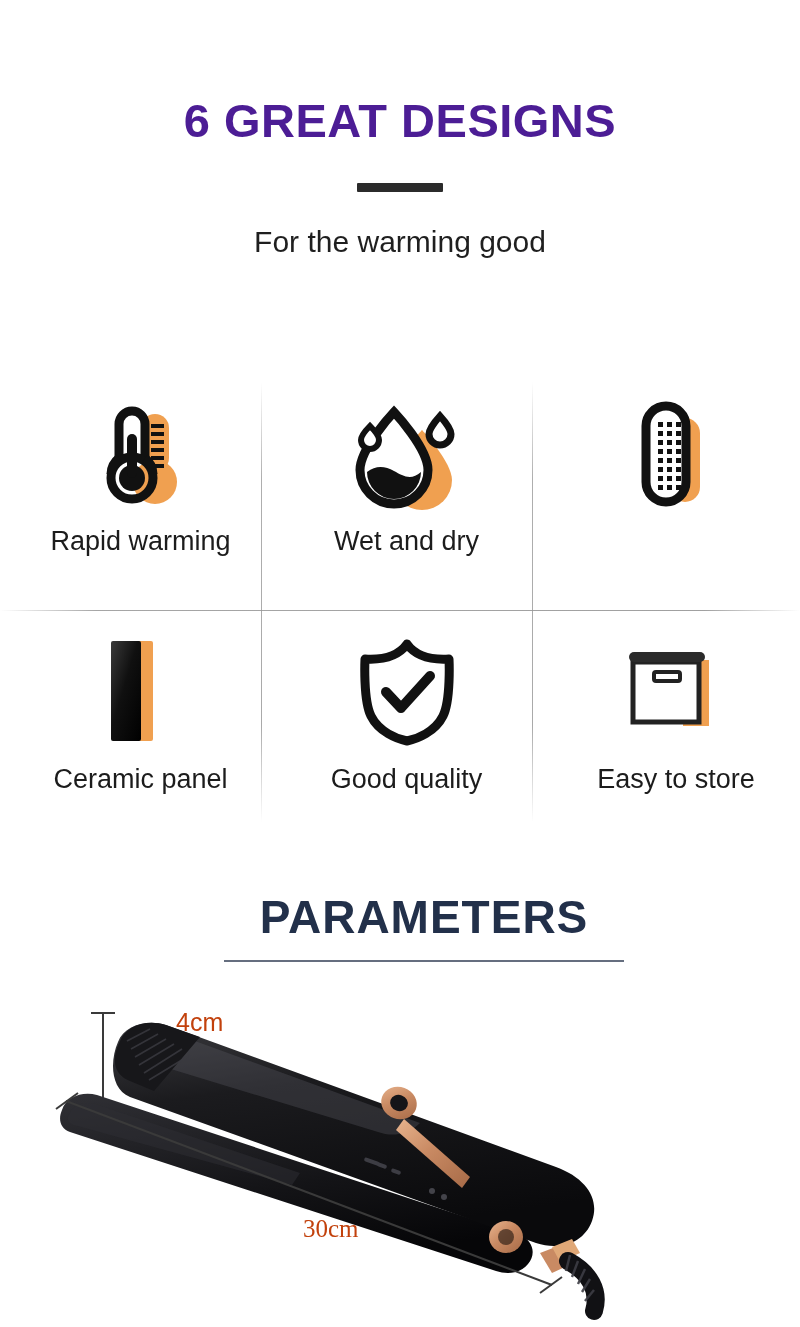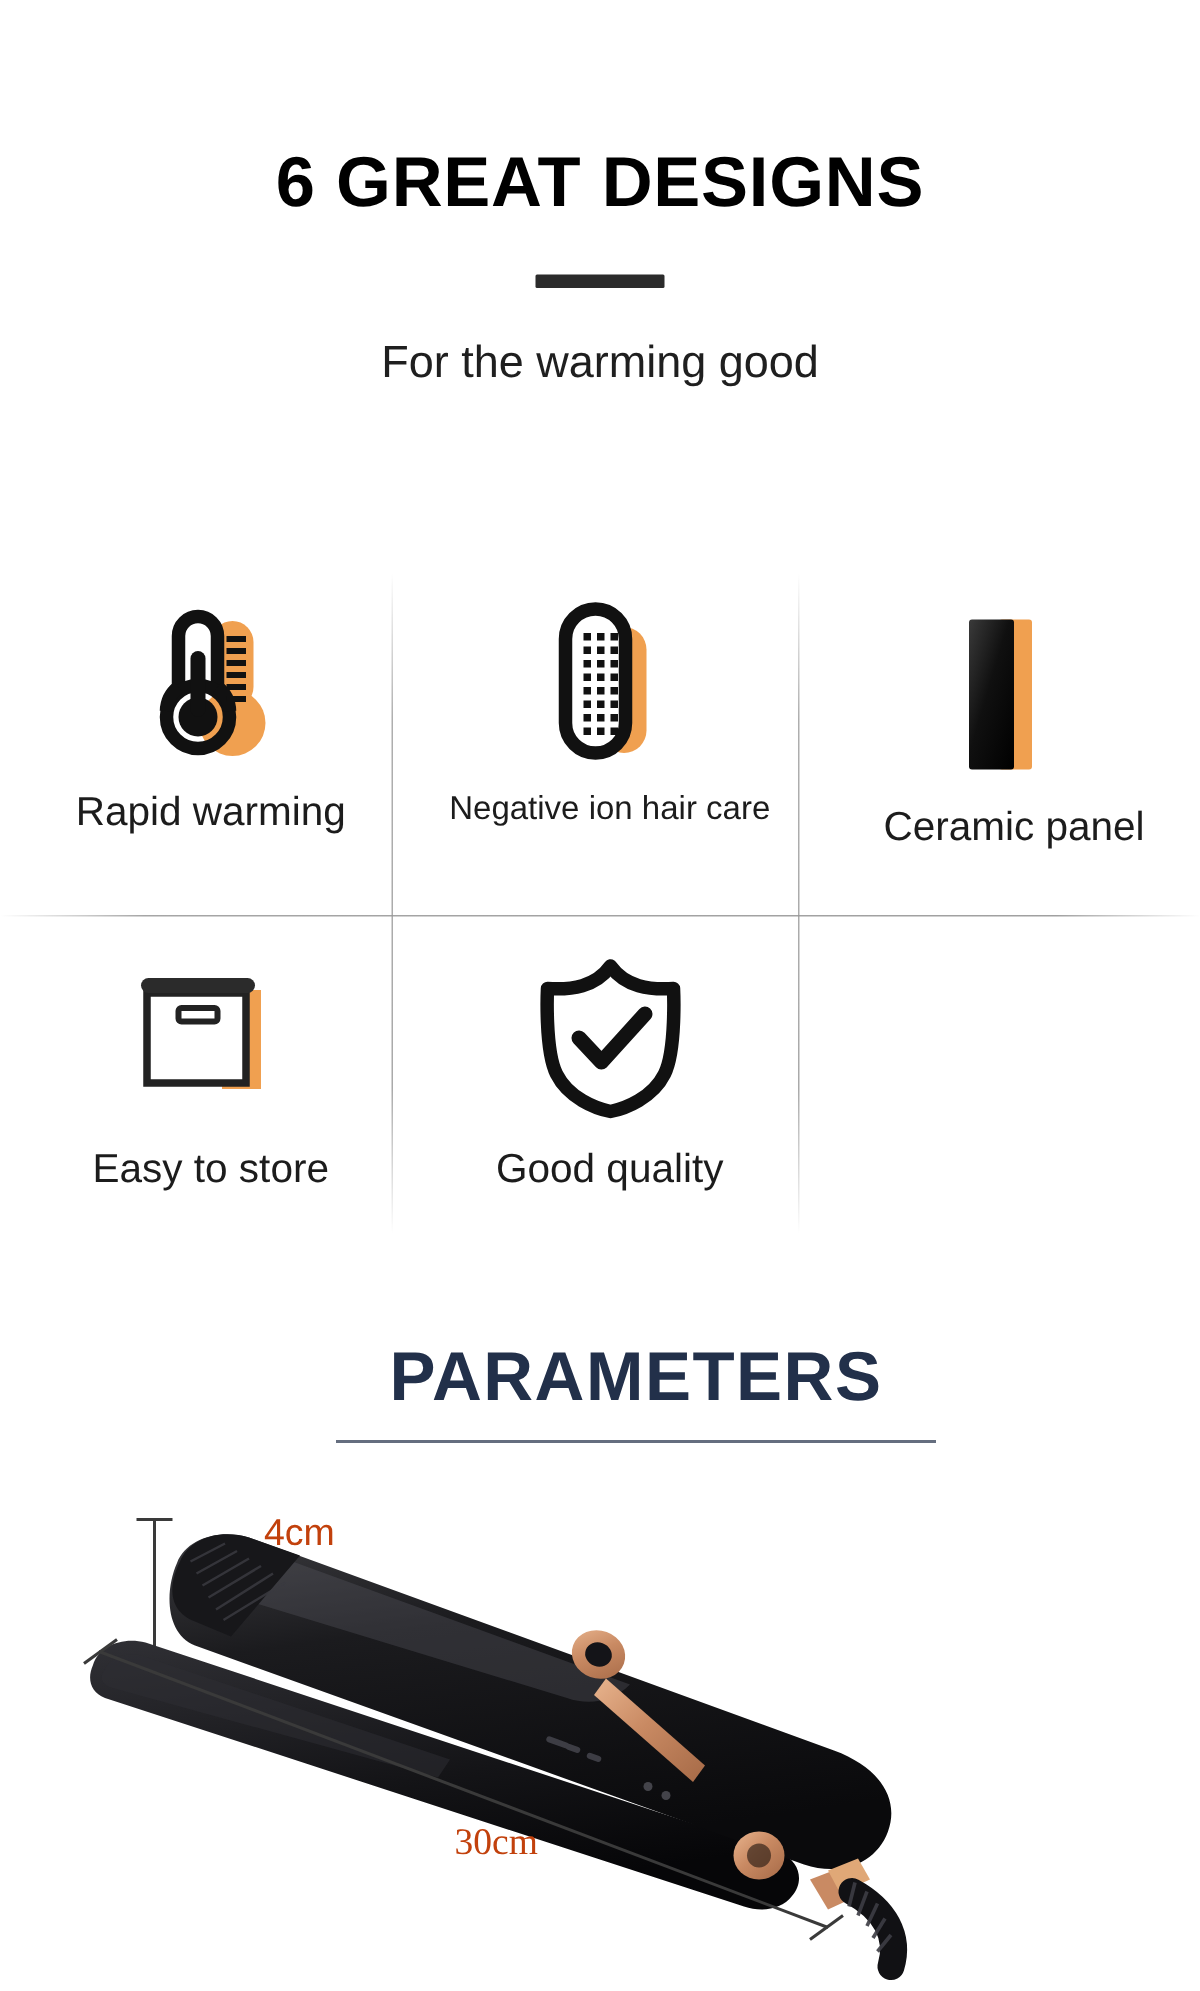--- a/index.html
+++ b/index.html
@@ -10,21 +10,21 @@
     color:#1a1a1a;
     overflow:hidden;
     position:relative;
   }
   .page{width:800px;height:1327px;position:relative;}
 
   
   .hero{padding-top:96px;text-align:center;}
   .hero-title{
     font-size:47px;font-weight:bold;letter-spacing:0.5px;
-    color:#000000;line-height:1.05;text-align:center;
+    color:#4c1d95;line-height:1.05;text-align:center;
   }
   .hero-rule{
     width:86px;height:9px;background:#2b2b2b;
     margin:38px auto 0 auto;border-radius:1px;
   }
   .hero-sub{
     margin-top:33px;font-size:30px;color:#1f1f1f;font-weight:normal;
   }
 
   
@@ -130,20 +130,37 @@
               <rect x="62" y="40" width="13" height="4"></rect>
               <rect x="62" y="48" width="13" height="4"></rect>
               <rect x="62" y="56" width="13" height="4"></rect>
               <rect x="62" y="64" width="13" height="4"></rect>
             </g>
           </svg>
         </div>
         <div class="cell-label">Rapid warming</div>
       </div>
 
+      <div class="cell r1">
+        <div class="icon-wrap">
+          <svg width="118" height="112" viewBox="0 0 118 112">
+
+            <path d="M74 30 C74 30 104 62 104 80 A30 30 0 0 1 44 80 C44 62 74 30 74 30 Z" fill="#F0A050"></path>
+
+            <path d="M46 12 C46 12 80 48 80 70 A34 34 0 0 1 12 70 C12 48 46 12 46 12 Z" fill="#ffffff" stroke="#111111" stroke-width="9"></path>
+
+            <path d="M19 72 a27 27 0 0 0 54 0 c-10 9 -18 4 -27 -1 c-9 -5 -18 -6 -27 1 Z" fill="#111111"></path>
+
+            <path d="M22 26 c0 0 9 9 9 14 a9 9 0 0 1 -18 0 c0 -5 9 -14 9 -14 Z" fill="#ffffff" stroke="#111111" stroke-width="6"></path>
+
+            <path d="M92 16 c0 0 11 12 11 18 a11 11 0 0 1 -22 0 c0 -6 11 -18 11 -18 Z" fill="#ffffff" stroke="#111111" stroke-width="7"></path>
+          </svg>
+        </div>
+        <div class="cell-label">Wet and dry</div>
+      </div>
 
       <div class="cell r1">
         <div class="icon-wrap">
           <svg width="84" height="112" viewBox="0 0 84 112">
 
             <rect x="36" y="18" width="30" height="84" rx="15" fill="#F0A050"></rect>
 
             <rect x="12" y="6" width="40" height="96" rx="20" fill="#ffffff" stroke="#111111" stroke-width="9"></rect>
 
             <g fill="#111111">
@@ -167,21 +184,20 @@
                 <rect x="42" y="67" width="5" height="5"></rect>
               <rect x="24" y="76" width="5" height="5"></rect>
                 <rect x="33" y="76" width="5" height="5"></rect>
                 <rect x="42" y="76" width="5" height="5"></rect>
               <rect x="24" y="85" width="5" height="5"></rect>
                 <rect x="33" y="85" width="5" height="5"></rect>
                 <rect x="42" y="85" width="5" height="5"></rect>
             </g>
           </svg>
         </div>
-        <div class="cell-label small">Negative ion hair care</div>
       </div>
 
       <div class="cell r2">
         <div class="icon-wrap">
           <svg width="80" height="106" viewBox="0 0 80 106">
             <defs>
               <linearGradient id="gloss" x1="0" y1="0" x2="1" y2="1">
                 <stop offset="0%" stop-color="#3a3a3a"></stop>
                 <stop offset="45%" stop-color="#101010"></stop>
                 <stop offset="100%" stop-color="#000000"></stop>
@@ -189,43 +205,43 @@
             </defs>
             <rect x="30" y="2" width="22" height="100" rx="2" fill="#F0A050"></rect>
             <rect x="10" y="2" width="30" height="100" rx="2" fill="url(#gloss)"></rect>
           </svg>
         </div>
         <div class="cell-label">Ceramic panel</div>
       </div>
 
       <div class="cell r2">
         <div class="icon-wrap">
-          <svg width="110" height="92" viewBox="0 0 110 92">
-
-            <rect x="62" y="14" width="26" height="66" fill="#F0A050"></rect>
-
-            <rect x="12" y="16" width="66" height="60" fill="#ffffff" stroke="#222222" stroke-width="5"></rect>
-
-            <rect x="8" y="6" width="76" height="10" rx="5" fill="#2b2b2b"></rect>
-
-            <rect x="33" y="26" width="26" height="9" rx="2" fill="#ffffff" stroke="#222222" stroke-width="4"></rect>
-          </svg>
-        </div>
-        <div class="cell-label">Easy to store</div>
-      </div>
-
-      <div class="cell r2">
-        <div class="icon-wrap">
           <svg width="104" height="108" viewBox="0 0 104 108">
             <path d="M52 6 C62 20 78 22 94 21 C94 21 96 62 88 78 C80 94 62 101 52 103
                      C42 101 24 94 16 78 C8 62 10 21 10 21 C26 22 42 20 52 6 Z" fill="#ffffff" stroke="#111111" stroke-width="9" stroke-linejoin="round"></path>
             <path d="M31 54 L46 70 L75 38" fill="none" stroke="#111111" stroke-width="10" stroke-linecap="round" stroke-linejoin="round"></path>
           </svg>
         </div>
         <div class="cell-label">Good quality</div>
+      </div>
+
+      <div class="cell r2">
+        <div class="icon-wrap">
+          <svg width="110" height="92" viewBox="0 0 110 92">
+
+            <rect x="62" y="14" width="26" height="66" fill="#F0A050"></rect>
+
+            <rect x="12" y="16" width="66" height="60" fill="#ffffff" stroke="#222222" stroke-width="5"></rect>
+
+            <rect x="8" y="6" width="76" height="10" rx="5" fill="#2b2b2b"></rect>
+
+            <rect x="33" y="26" width="26" height="9" rx="2" fill="#ffffff" stroke="#222222" stroke-width="4"></rect>
+          </svg>
+        </div>
+        <div class="cell-label">Easy to store</div>
       </div>
 
     </div>
   </div>
 
   <div class="params">
     <div class="params-title">PARAMETERS</div>
     <div class="params-rule"></div>
   </div>
 

